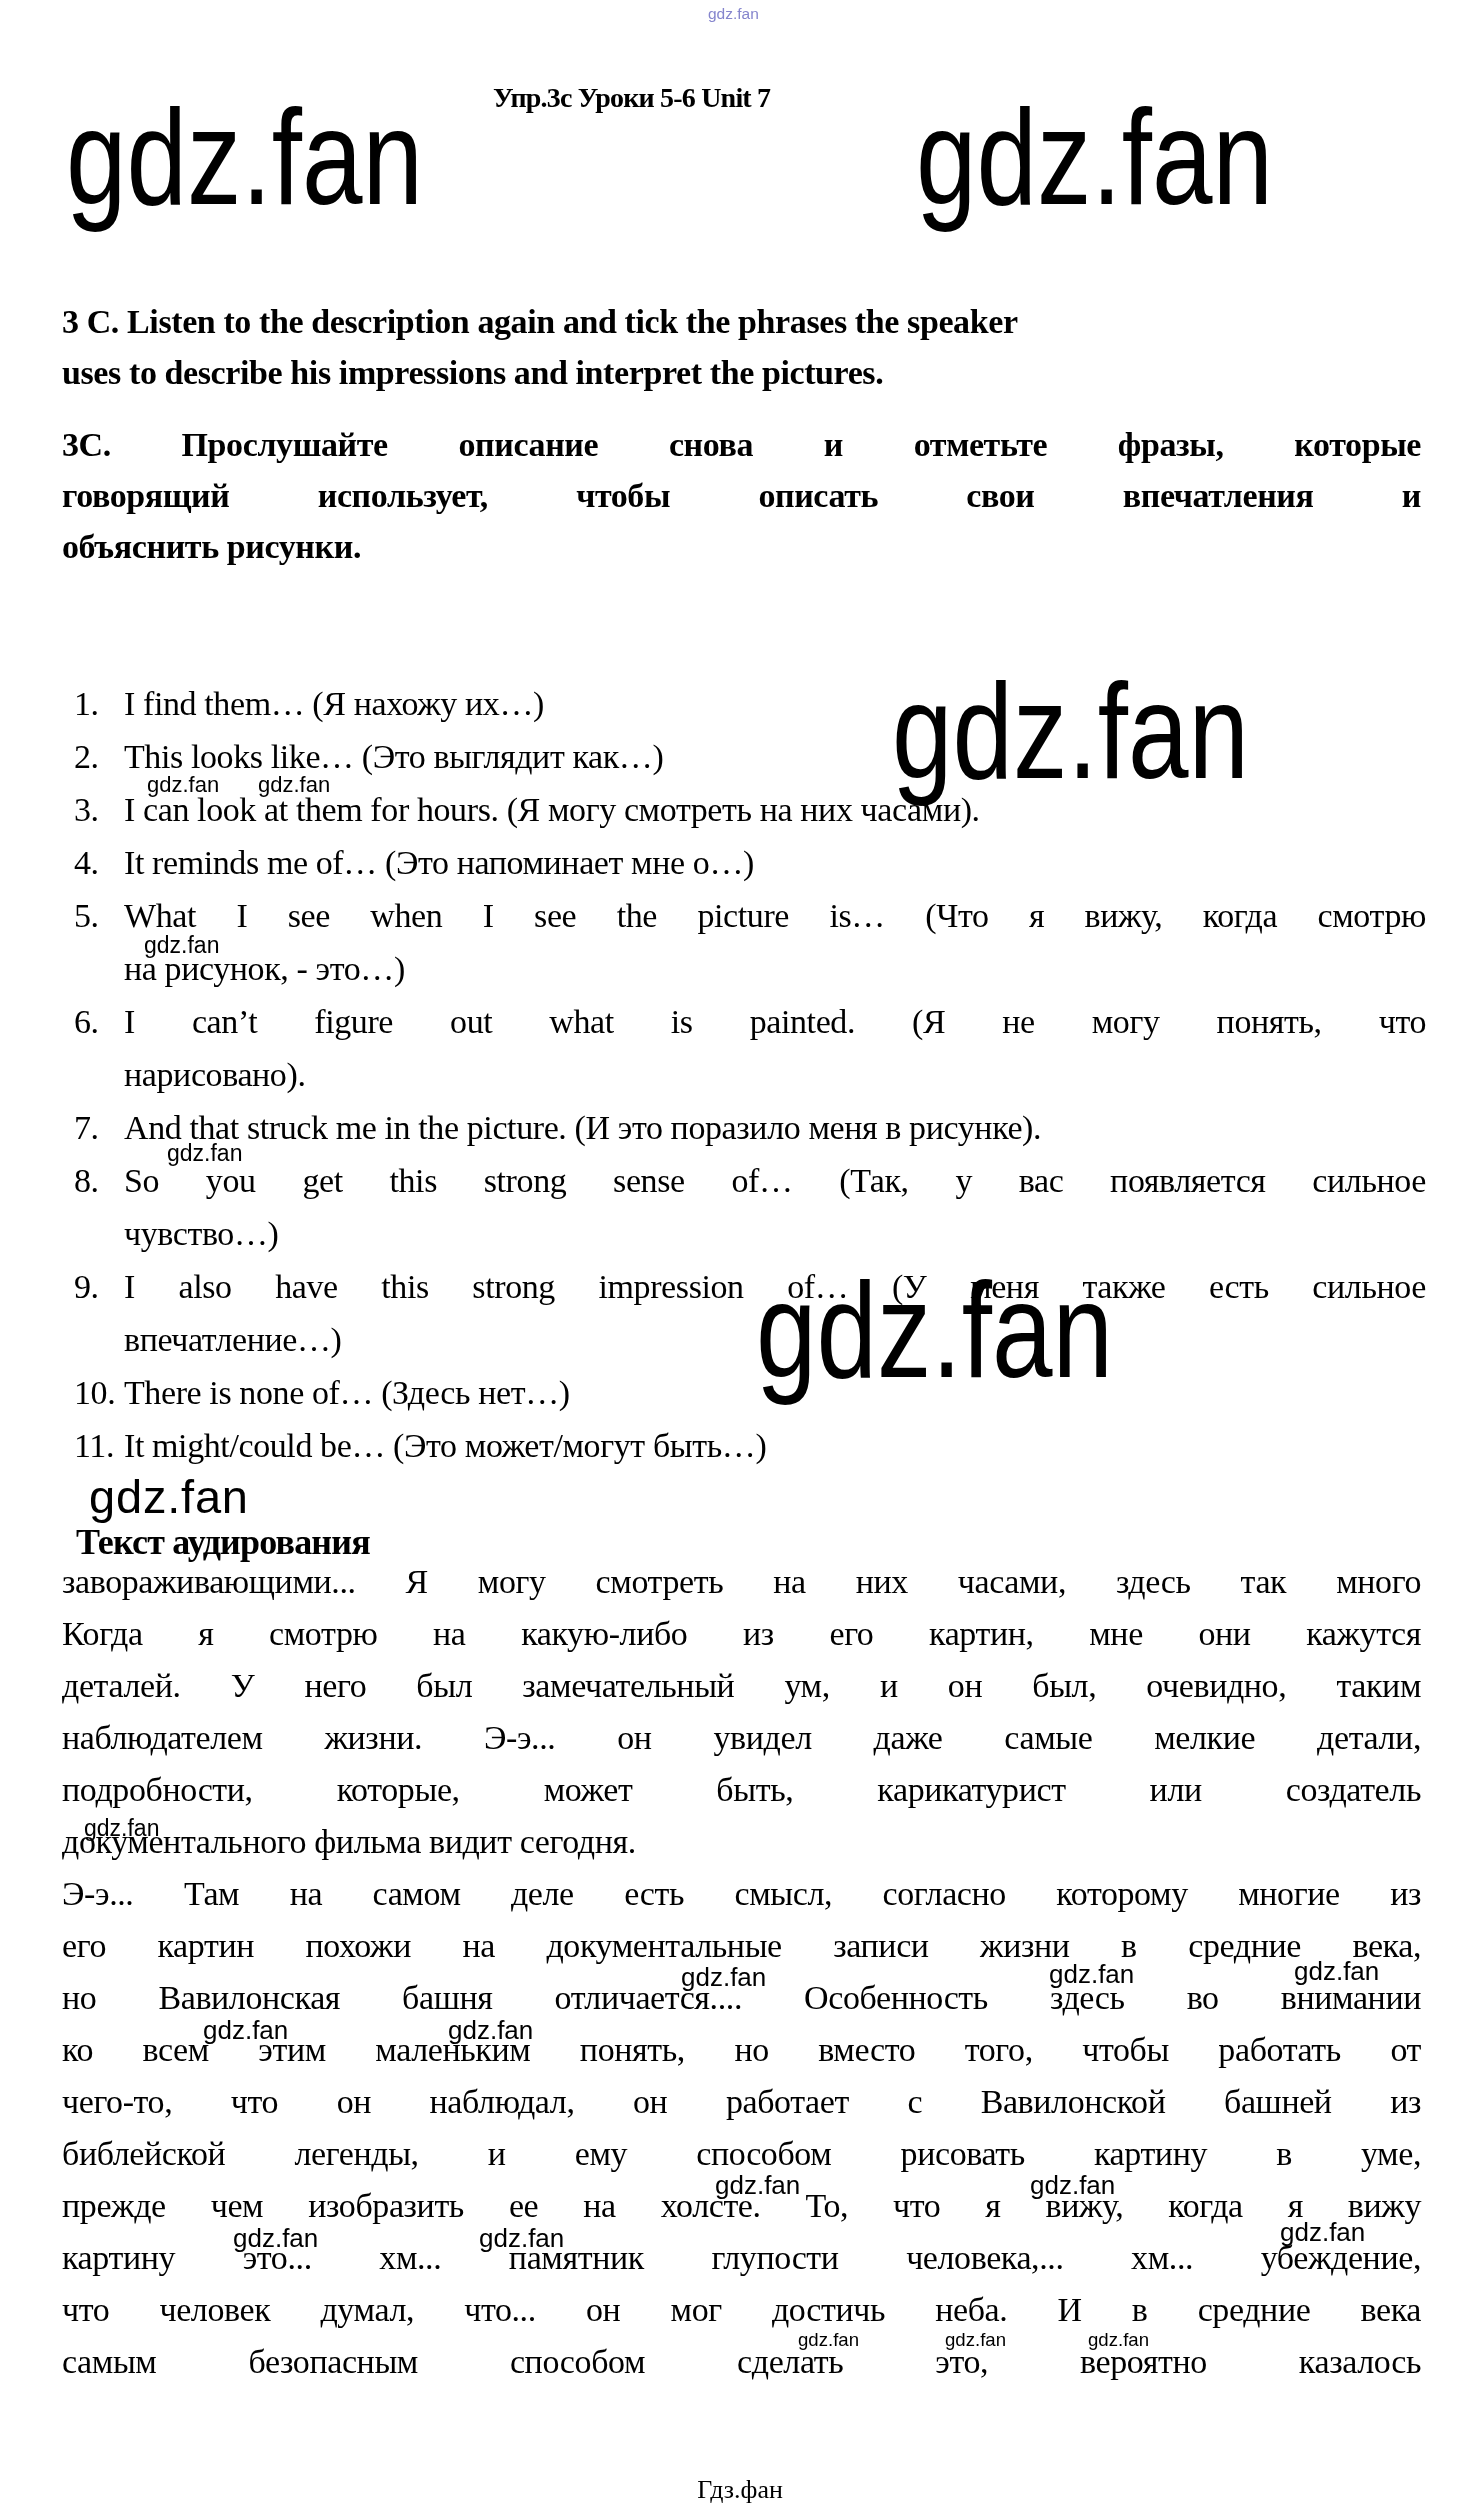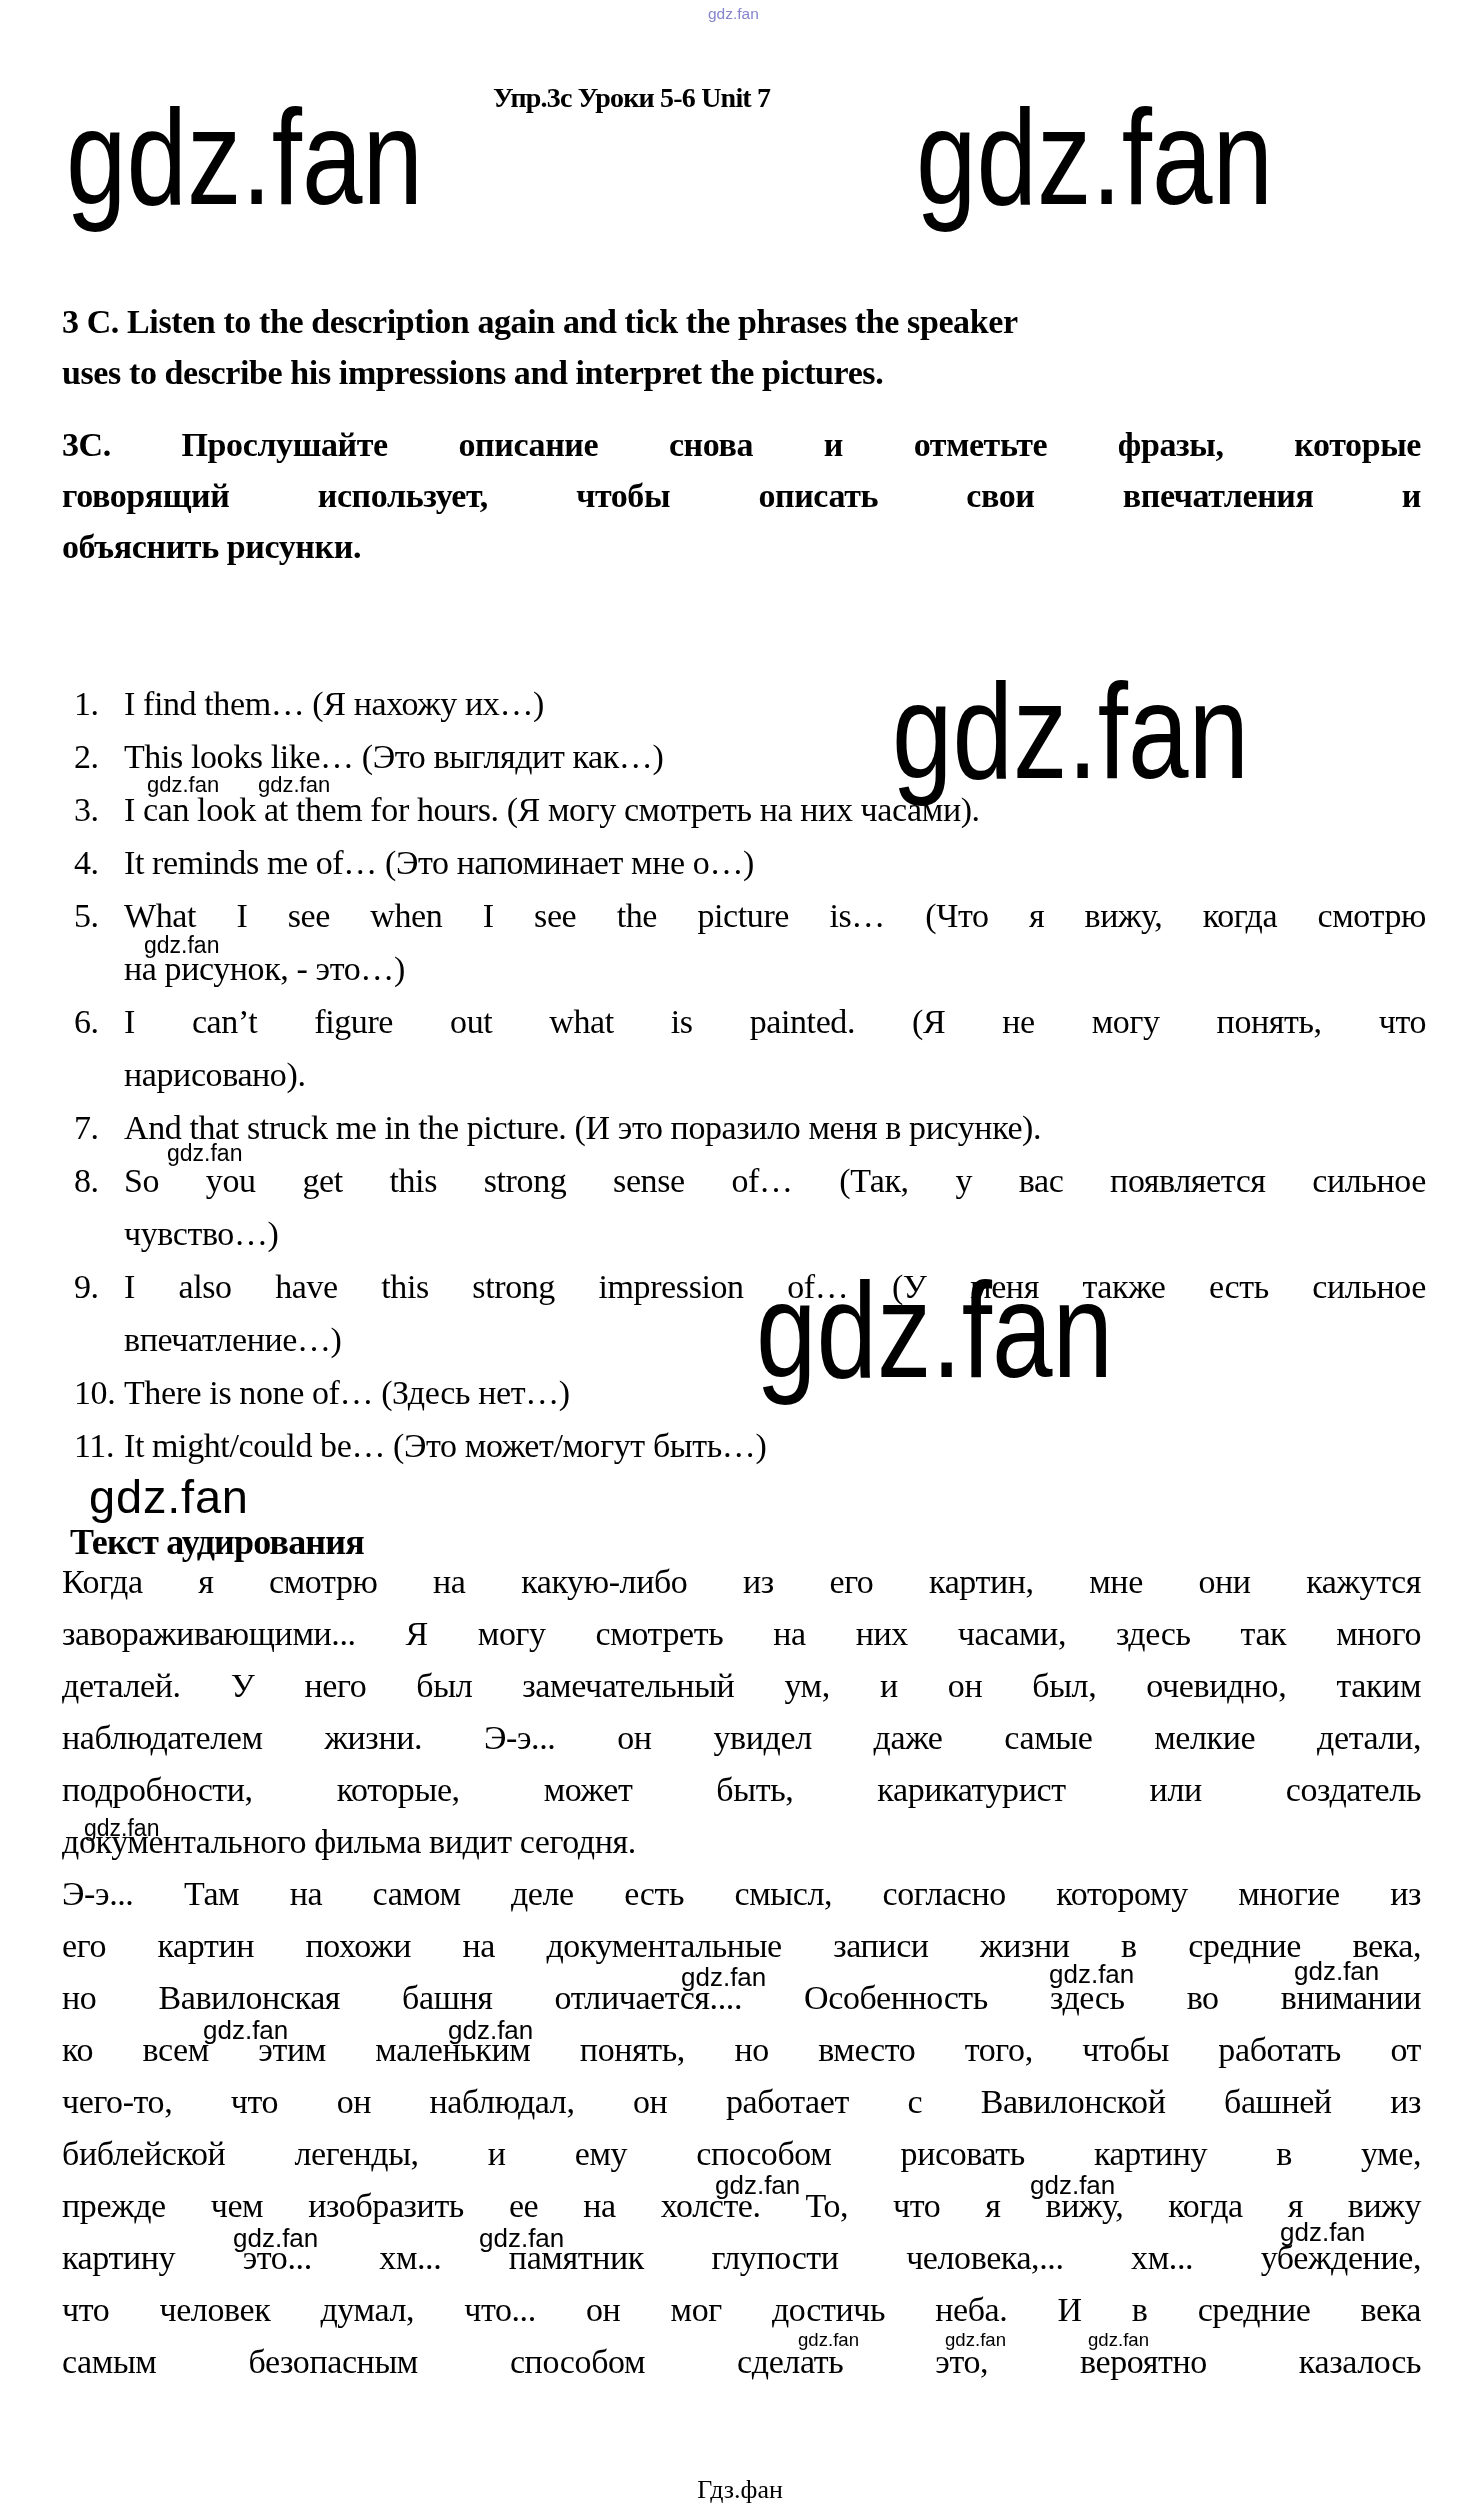--- a/index.html
+++ b/index.html
@@ -147,25 +147,25 @@
 
   </div>
 
   <span class="wm-sm wm28 abs" style="left:147px;top:774px;">gdz.fan</span>
   <span class="wm-sm wm28 abs" style="left:258px;top:774px;">gdz.fan</span>
   <span class="wm-sm wm30 abs" style="left:144px;top:934px;">gdz.fan</span>
   <span class="wm-sm wm30 abs" style="left:167px;top:1142px;">gdz.fan</span>
 
   <span class="wm-med abs" style="left:89px;top:1473px;">gdz.fan</span>
 
-  <div class="heading abs" style="left:70px;top:1521px;">Текст аудирования</div>
+  <div class="heading abs" style="left:76px;top:1521px;">Текст аудирования</div>
 
   <div class="transcript abs" style="left:62px;top:1556px;width:1359px;">
+    <div class="jl">завораживающими... Я могу смотреть на них часами, здесь так много</div>
     <div class="jl">Когда я смотрю на какую-либо из его картин, мне они кажутся</div>
-    <div class="jl">завораживающими... Я могу смотреть на них часами, здесь так много</div>
     <div class="jl">деталей. У него был замечательный ум, и он был, очевидно, таким</div>
     <div class="jl">наблюдателем жизни. Э-э... он увидел даже самые мелкие детали,</div>
     <div class="jl">подробности, которые, может быть, карикатурист или создатель</div>
     <div>документального фильма видит сегодня.</div>
     <div class="jl">Э-э... Там на самом деле есть смысл, согласно которому многие из</div>
     <div class="jl">его картин похожи на документальные записи жизни в средние века,</div>
     <div class="jl">но Вавилонская башня отличается.... Особенность здесь во внимании</div>
     <div class="jl">ко всем этим маленьким понять, но вместо того, чтобы работать от</div>
     <div class="jl">чего-то, что он наблюдал, он работает с Вавилонской башней из</div>
     <div class="jl">библейской легенды, и ему способом рисовать картину в уме,</div>

